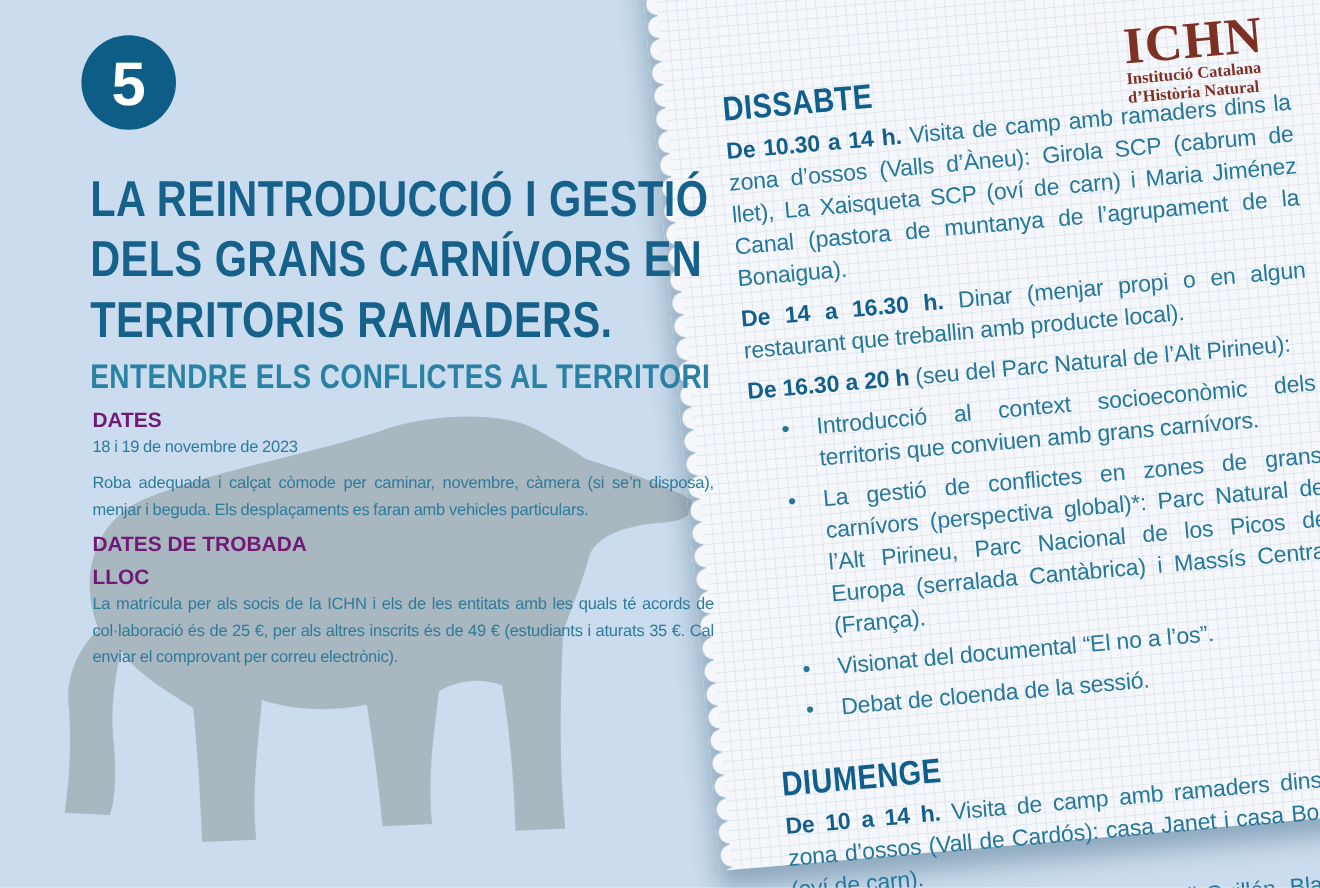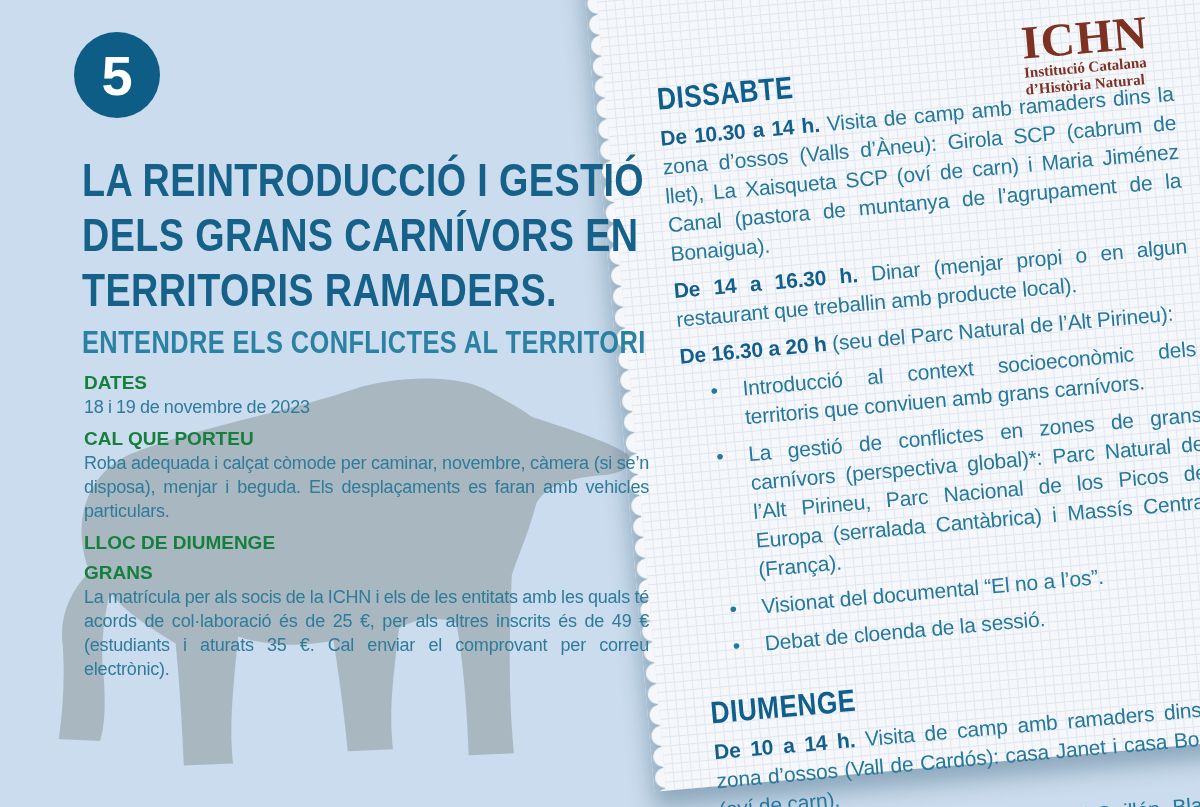--- a/index.html
+++ b/index.html
@@ -23,24 +23,24 @@
   .subtitle{
     position:absolute;left:82px;top:299px;z-index:3;
     color:#2a81a3;font-weight:bold;font-size:31px;line-height:36px;
     transform:scaleX(.82);transform-origin:left top;letter-spacing:.5px;
   }
   .left-sections{
     position:absolute;left:84px;top:372px;width:565px;z-index:3;
   }
   .section{margin-bottom:9px;}
   .section h3{
-    margin:0 0 2px 0;color:#15803d;font-size:19px;line-height:21px;font-weight:bold;
+    margin:0 0 2px 0;color:#701a75;font-size:19px;line-height:21px;font-weight:bold;
   }
   .section p{
-    margin:0;color:#2e7b9a;font-size:18px;line-height:24px;
+    margin:0;color:#2e7b9a;font-size:15px;line-height:24px;
     text-align:justify;letter-spacing:-.2px;word-spacing:-.5px;
   }
   
   .bear{position:absolute;left:28px;top:372px;z-index:1;}
   
   .paper{
     position:absolute;left:590px;top:-70px;width:760px;height:864px;z-index:2;
     background-color:#f5f7fa;
     background-image:
       linear-gradient(#e0e7f0 1px, rgba(0,0,0,0) 1px),
@@ -115,28 +115,27 @@
 DELS GRANS CARNÍVORS EN
 TERRITORIS RAMADERS.</h1>
 <h2 class="subtitle">ENTENDRE ELS CONFLICTES AL TERRITORI</h2>
 
 <div class="left-sections">
   <div class="section">
     <h3>DATES</h3>
     <p>18 i 19 de novembre de 2023</p>
   </div>
   <div class="section">
-    <h3>CAL QUE PORTEU</h3>
     <p>Roba adequada i calçat còmode per caminar, novembre, càmera (si se’n disposa), menjar i beguda. Els desplaçaments es faran amb vehicles particulars.</p>
   </div>
   <div class="section">
-    <h3>LLOC DE DIUMENGE</h3>
+    <h3>DATES DE TROBADA</h3>
   </div>
   <div class="section">
-    <h3>GRANS</h3>
+    <h3>LLOC</h3>
     <p>La matrícula per als socis de la ICHN i els de les entitats amb les quals té acords de col·laboració és de 25 €, per als altres inscrits és de 49 € (estudiants i aturats 35 €. Cal enviar el comprovant per correu electrònic).</p>
   </div>
 </div>
 
 <div class="paper">
   <div class="ichn">
     <div class="acr">ICHN</div>
     <div class="sub">Institució Catalana</div>
     <div class="sub">d’Història Natural</div>
   </div>

